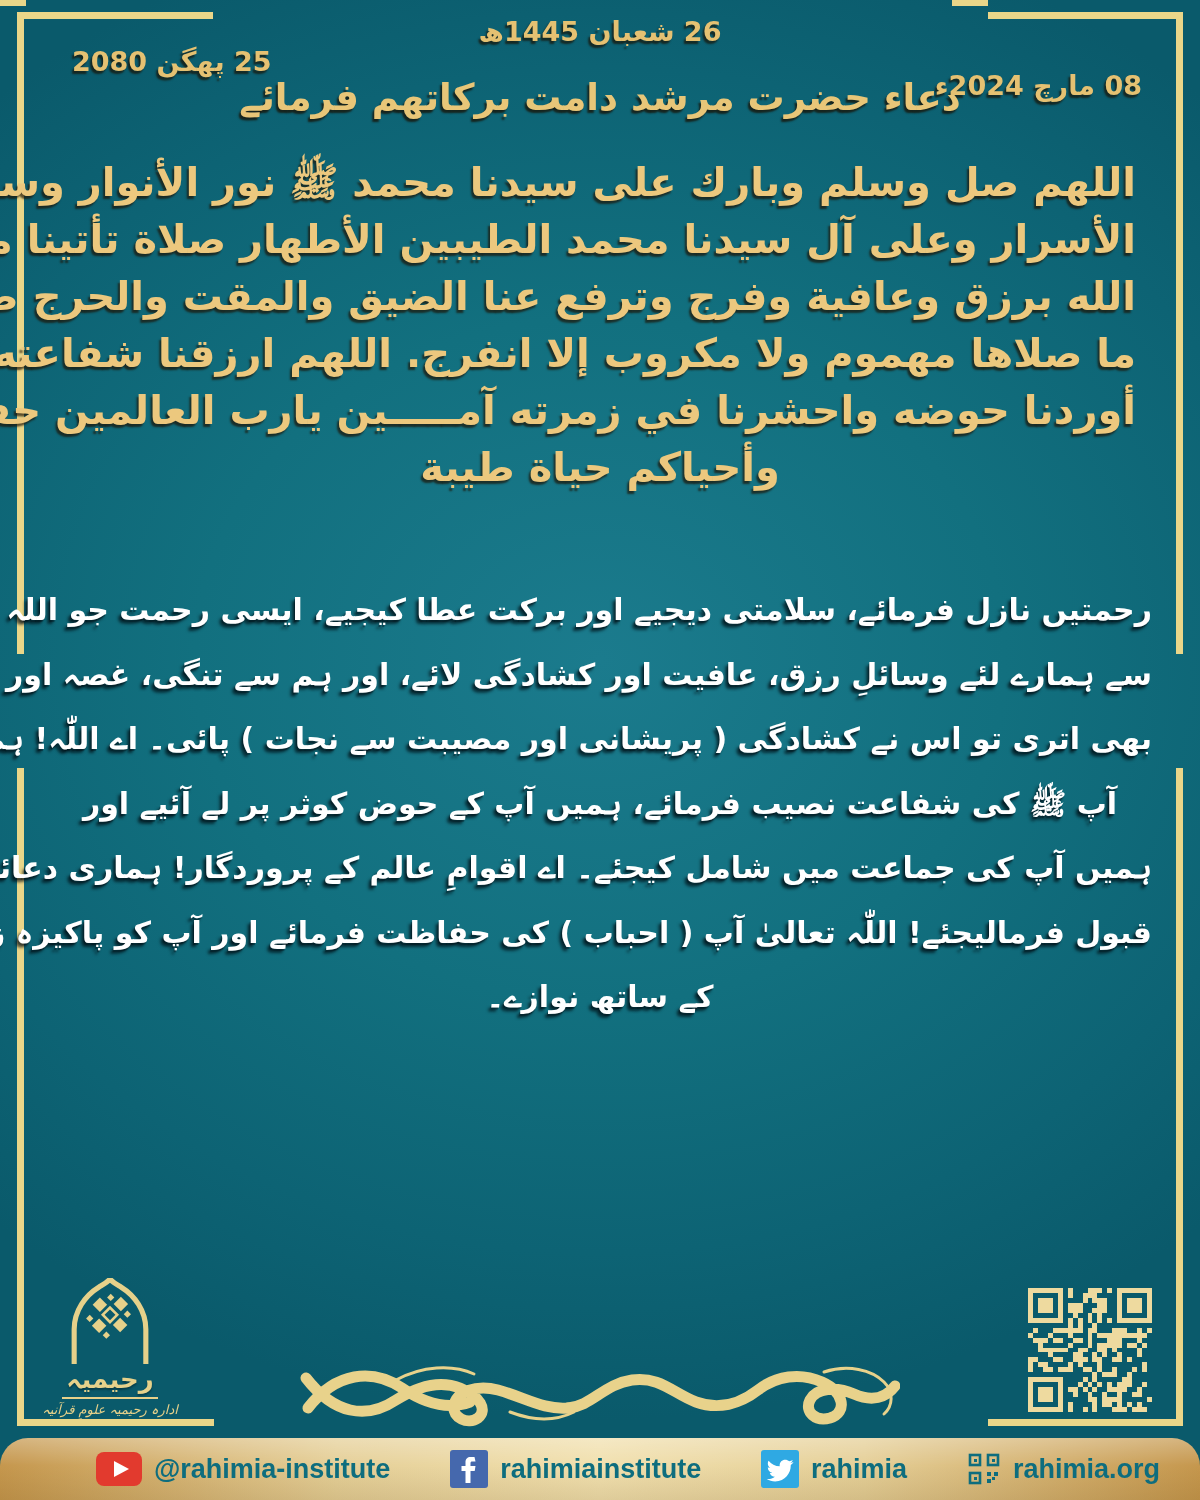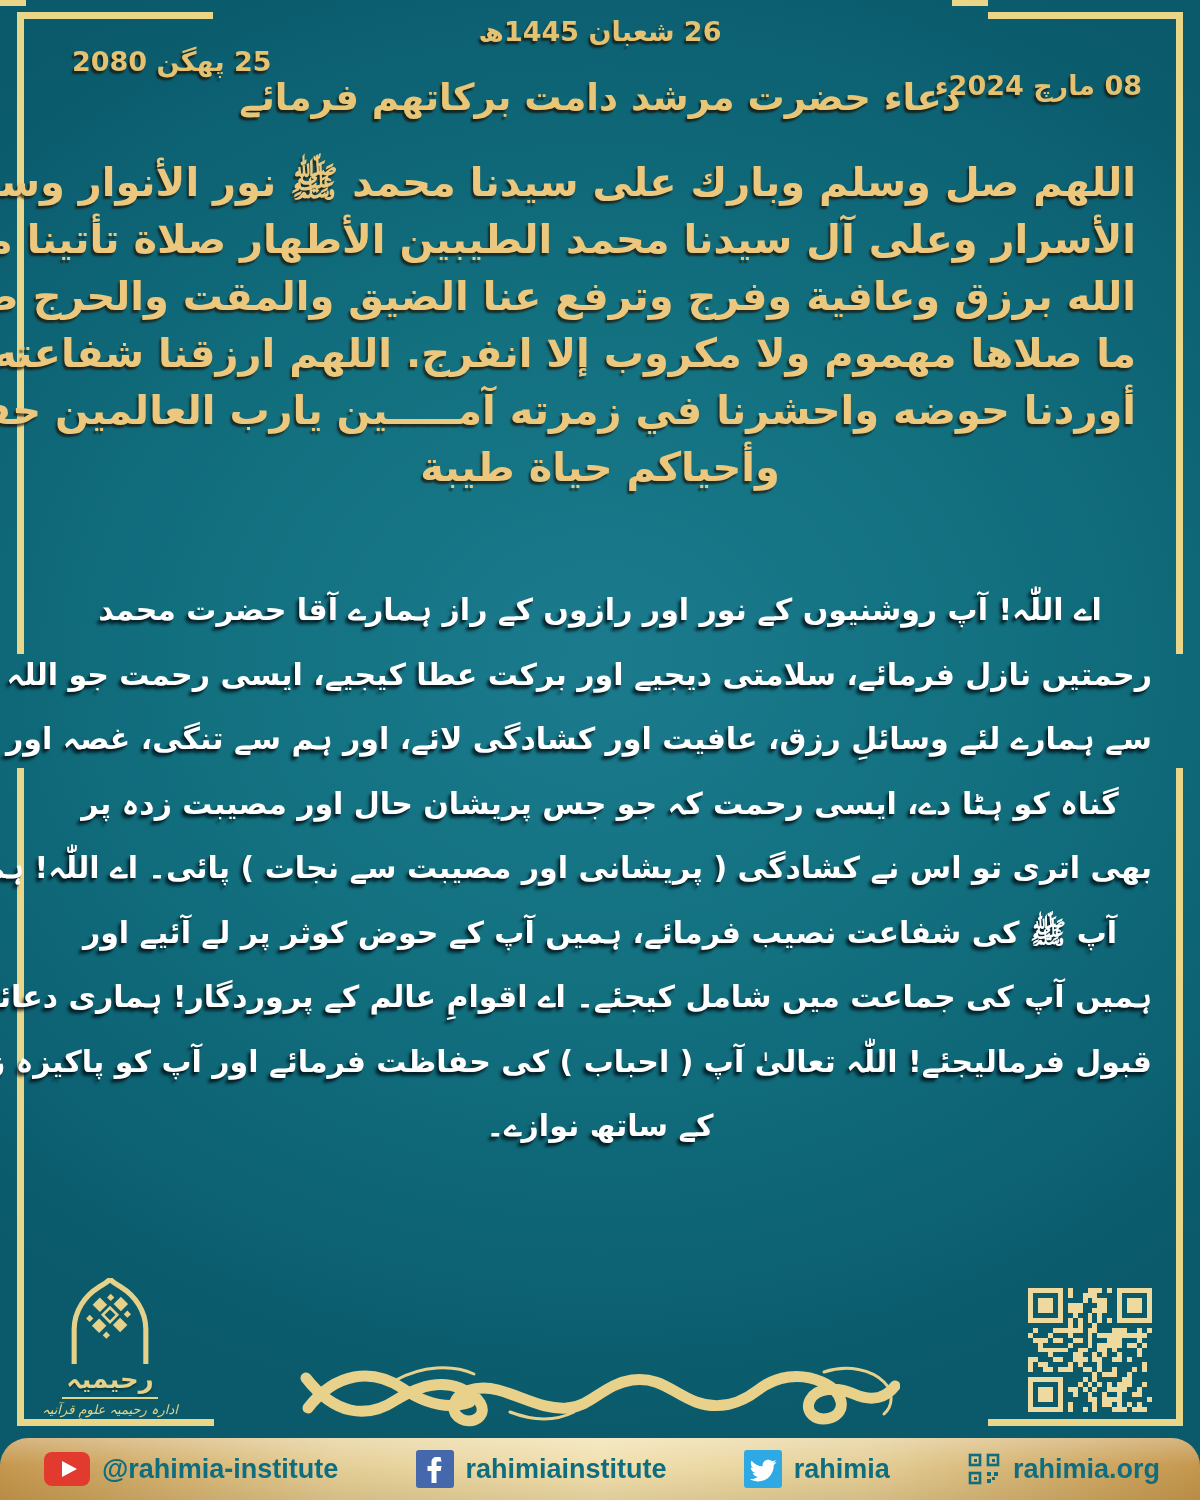--- a/index.html
+++ b/index.html
@@ -36,21 +36,21 @@
   
   .divider{position:absolute;left:300px;top:1348px;width:600px;height:82px;}
   .qr{position:absolute;left:1028px;top:1288px;width:124px;height:124px;}
   .qr svg{width:100%;height:100%;}
   
   .footer-bar{position:absolute;left:0;right:0;bottom:0;height:62px;
         border-radius:28px 28px 0 0;
         background:linear-gradient(180deg, rgba(255,255,255,.28) 0%, rgba(255,255,255,0) 45%, rgba(90,60,10,.12) 100%),
                    linear-gradient(90deg, #c5974d 0%, #e5cf97 28%, #f1e0ae 50%, #e5cf97 72%, #c5974d 100%);
         display:flex;align-items:center;justify-content:space-between;
-        padding:0 40px 0 44px;box-sizing:border-box;}
+        padding:0 40px 0 96px;box-sizing:border-box;}
   .footer-item{display:flex;align-items:center;gap:12px;}
   .footer-label{font-family:"Liberation Sans", sans-serif;font-weight:bold;
         font-size:27px;color:#0e6d7e;white-space:nowrap;}
   .ic{display:block;}
 </style>
 </head>
 <body>
 
 <div class="canvas">
 
@@ -73,24 +73,22 @@
   <div class="arabic-block">
     <div class="arabic-line">اللهم صل وسلم وبارك على سيدنا محمد ﷺ نور الأنوار وسر</div>
     <div class="arabic-line">الأسرار وعلى آل سيدنا محمد الطيبين الأطهار صلاة تأتينا من</div>
     <div class="arabic-line">الله برزق وعافية وفرج وترفع عنا الضيق والمقت والحرج صلاة</div>
     <div class="arabic-line">ما صلاها مهموم ولا مكروب إلا انفرج. اللهم ارزقنا شفاعته و</div>
     <div class="arabic-line">أوردنا حوضه واحشرنا في زمرته آمـــــين يارب العالمين حفظكم الله</div>
     <div class="arabic-line">وأحياكم حياة طيبة</div>
   </div>
 
   <div class="urdu-block">
-    <div class="urdu-line">اے اللّٰہ! آپ روشنیوں کے نور اور رازوں کے راز ہمارے آقا حضرت محمد</div>
     <div class="urdu-line">رحمتیں نازل فرمائے، سلامتی دیجیے اور برکت عطا کیجیے، ایسی رحمت جو اللہ کی طرف</div>
     <div class="urdu-line">سے ہمارے لئے وسائلِ رزق، عافیت اور کشادگی لائے، اور ہم سے تنگی، غصہ اور</div>
-    <div class="urdu-line">گناہ کو ہٹا دے، ایسی رحمت کہ جو جس پریشان حال اور مصیبت زدہ پر</div>
     <div class="urdu-line">بھی اتری تو اس نے کشادگی ( پریشانی اور مصیبت سے نجات ) پائی۔ اے اللّٰہ! ہمیں</div>
     <div class="urdu-line">آپ ﷺ کی شفاعت نصیب فرمائے، ہمیں آپ کے حوض کوثر پر لے آئیے اور</div>
     <div class="urdu-line">ہمیں آپ کی جماعت میں شامل کیجئے۔ اے اقوامِ عالم کے پروردگار! ہماری دعائیں</div>
     <div class="urdu-line">قبول فرمالیجئے! اللّٰہ تعالیٰ آپ ( احباب ) کی حفاظت فرمائے اور آپ کو پاکیزہ زندگی</div>
     <div class="urdu-line">کے ساتھ نوازے۔</div>
   </div>
 
   <div class="logo">
     <svg width="104" height="86" viewBox="0 0 100 84">
       <path d="M15 84 L15 50 C15 32 26 17 39 9 C43 6.5 47 4.5 50 1 C53 4.5 57 6.5 61 9 C74 17 85 32 85 50 L85 84" fill="none" stroke="#e6d18a" stroke-width="5"></path>

